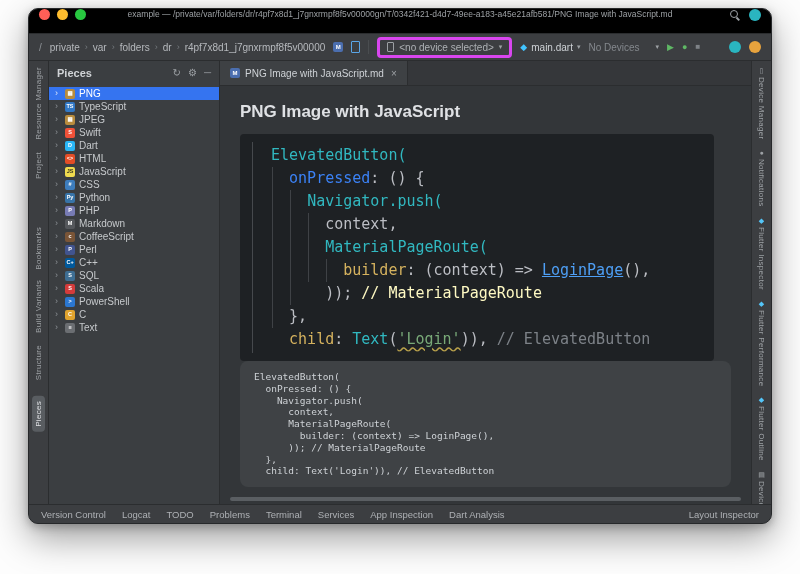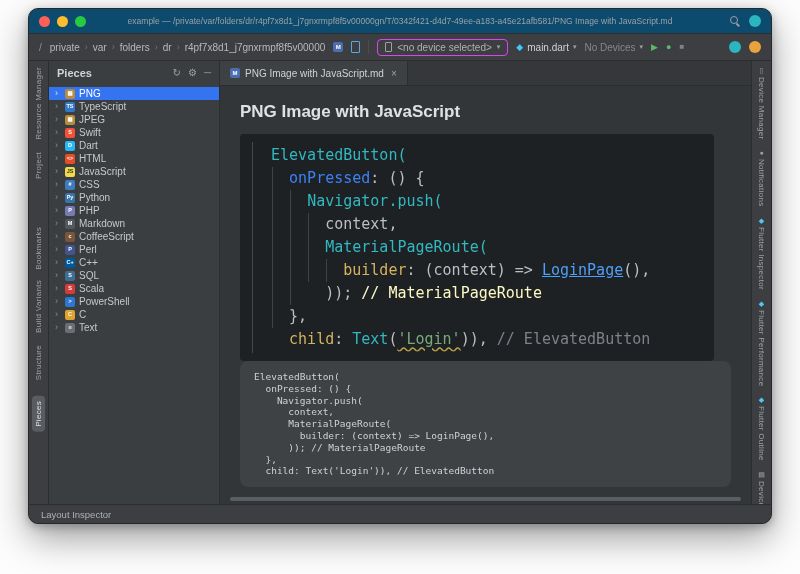--- a/index.html
+++ b/index.html
@@ -1,22 +1,22 @@
 <!DOCTYPE html>
 <html><head>
 <meta charset="utf-8">
 <style>
   html,body{margin:0;padding:0;width:800px;height:574px;overflow:hidden;background:#fdfdfd;
     font-family:"Liberation Sans",sans-serif;-webkit-font-smoothing:antialiased;}
   .window{width:742px;height:514px;margin:8px auto 0;background:#3c3e41;border:1px solid #26282a;
     border-radius:10px;overflow:hidden;display:flex;flex-direction:column;
     box-shadow:0 14px 36px rgba(0,0,0,.38),0 3px 10px rgba(0,0,0,.25);}
   
-  .titlebar{height:24px;flex:none;background:#0c4a6e;border-bottom:1px solid #2b2d2f;
-    display:flex;align-items:center;padding:0 10px;position:relative;}
+  .titlebar{height:24px;flex:none;background:#000000;border-bottom:1px solid #2b2d2f;
+    display:flex;align-items:flex-start;padding:0 10px;position:relative;}
   .traffic{display:flex;gap:7px;align-items:center;}
   .tl{width:11px;height:11px;border-radius:50%;display:inline-block;}
   .tl.red{background:#ff5f57}.tl.yellow{background:#febc2e}.tl.green{background:#28c840}
   .title{position:absolute;left:50%;transform:translateX(-50%);font-size:8.5px;color:#9da1a5;
     white-space:nowrap;max-width:580px;overflow:hidden;text-overflow:ellipsis;}
   .title-icons{margin-left:auto;display:flex;align-items:center;gap:9px;}
   .magnifier{position:relative;width:10px;height:10px;display:inline-block;}
   .magnifier::before{content:"";position:absolute;width:6px;height:6px;border:1.5px solid #9da1a6;border-radius:50%;left:0;top:0;}
   .magnifier::after{content:"";position:absolute;width:4px;height:1.5px;background:#9da1a6;transform:rotate(45deg);left:6px;top:8px;}
   .dot{width:12px;height:12px;border-radius:50%;display:inline-block;}
@@ -26,27 +26,27 @@
     display:flex;align-items:center;padding:0 10px;gap:8px;font-size:10px;color:#b6b9bd;}
   .crumb-root{color:#8d9196;}
   .breadcrumbs{display:flex;align-items:center;gap:5px;}
   .crumb{cursor:pointer;white-space:nowrap;}
   .crumb-sep{color:#75797e;font-size:9px;}
   .mini{width:10px;height:10px;border-radius:2px;display:inline-flex;align-items:center;justify-content:center;
     font-size:6px;font-weight:bold;color:#fff;flex:none;line-height:1;}
   .mini.markdown{background:#4b6eaf;}
   .ic-device{width:7px;height:10px;border:1px solid #5aa6e8;border-radius:1px;display:inline-block;}
   .sep-v{width:1px;height:14px;background:#4a4d50;display:inline-block;}
-  .pill{display:flex;align-items:center;gap:5px;border:1px solid #d946ef;border-radius:4px;
+  .pill{display:flex;align-items:center;gap:5px;border:3px solid #d946ef;border-radius:4px;
     padding:2px 7px;color:#aeb1b5;white-space:nowrap;}
   .ic-phone-sm{width:5px;height:8px;border:1px solid #9da1a5;border-radius:1px;display:inline-block;}
   .chev{font-size:7px;color:#9da1a5;}
   .runcfg{display:flex;align-items:center;gap:4px;color:#ced2d6;white-space:nowrap;}
   .dartic{color:#41c4ff;font-size:9px;line-height:1;}
-  .devices{display:flex;align-items:center;gap:4px;color:#84888d;white-space:nowrap;}
+  .devices{display:flex;align-items:center;gap:16px;color:#84888d;white-space:nowrap;}
   .play{color:#5fb865;font-size:9px;line-height:1;}
   .bug{color:#5fb865;font-size:9px;line-height:1;}
   .stopic{color:#7e8287;font-size:8px;line-height:1;}
   .spacer{flex:1;}
   
   .main{flex:1;display:flex;min-height:0;}
   .stripe{width:19px;flex:none;background:#3c3e41;display:flex;flex-direction:column;align-items:center;overflow:hidden;}
   .stripe.left{border-right:1px solid #2b2d2f;}
   .stripe.right{border-left:1px solid #2b2d2f;}
   .vlabel{writing-mode:vertical-rl;transform:rotate(180deg);font-size:8px;color:#9da1a5;
@@ -338,18 +338,28 @@
         </div>
         <div class="rstripe-item" style="margin-top: 10px;">
           <span class="ric folder-icon">▤</span>
           <span class="vlabel-r">Device Fi</span>
         </div>
       </div>
 
   </div>
 
   <div class="statusbar">
+    <div class="status-left">
+        <span class="sitem">Version Control</span>
+        <span class="sitem">Logcat</span>
+        <span class="sitem">TODO</span>
+        <span class="sitem">Problems</span>
+        <span class="sitem">Terminal</span>
+        <span class="sitem">Services</span>
+        <span class="sitem">App Inspection</span>
+        <span class="sitem">Dart Analysis</span>
+      </div>
     <div class="status-right">
         <span class="sitem">Layout Inspector</span>
       </div>
   </div>
 
 </div>
 
 </body></html>

